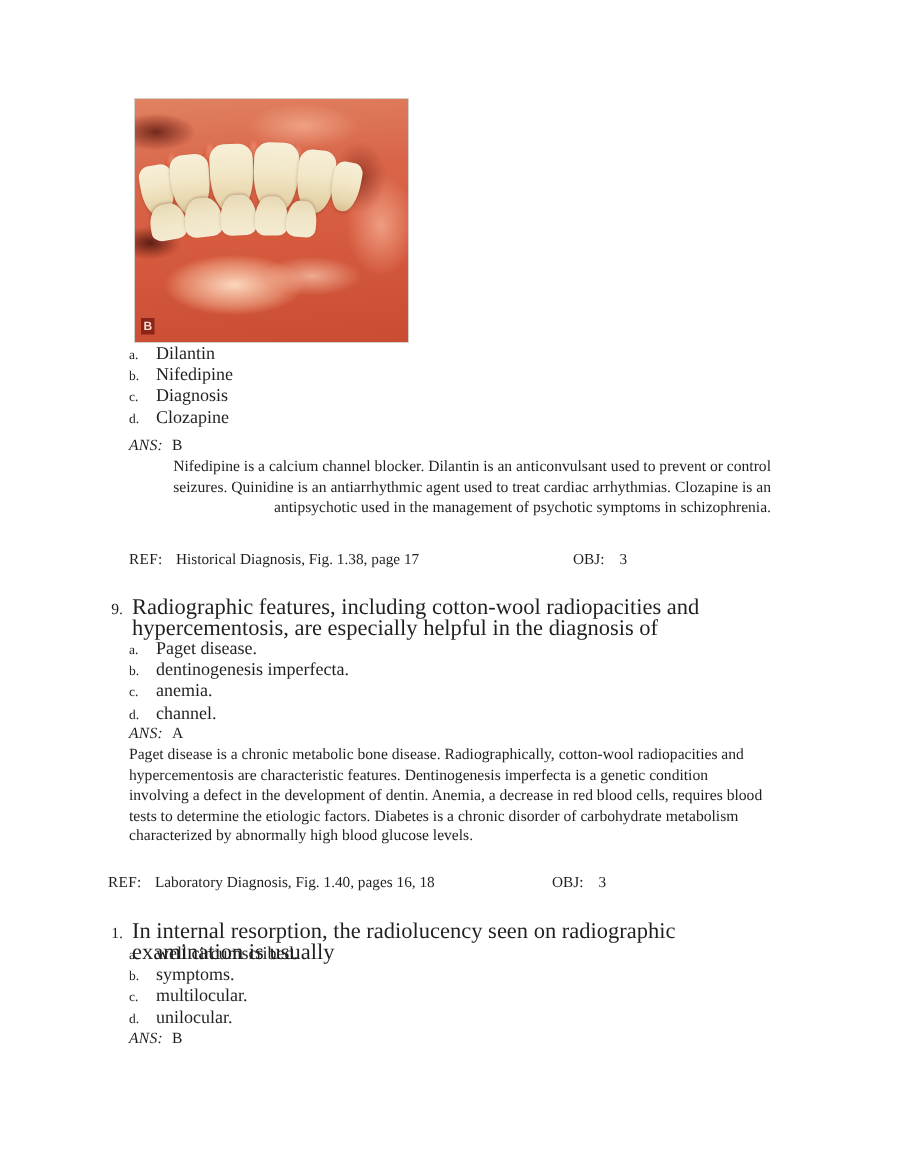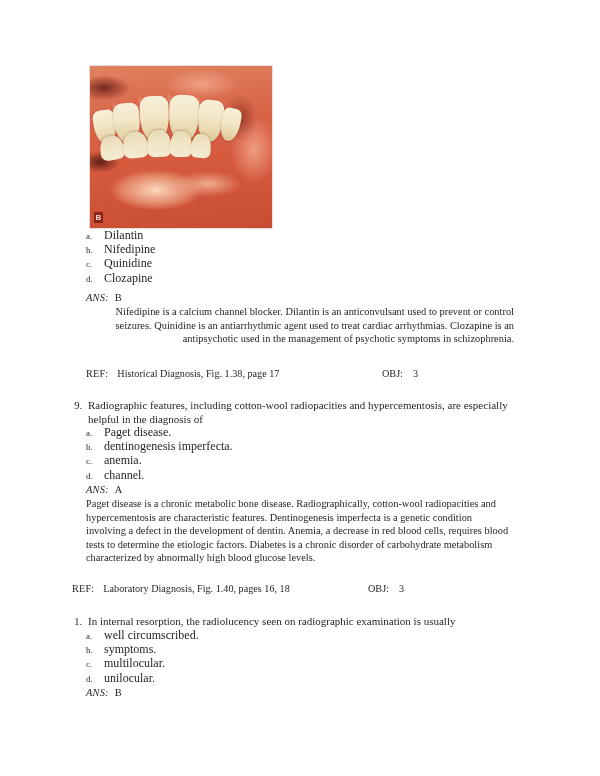--- a/index.html
+++ b/index.html
@@ -133,21 +133,21 @@
   }
   .q-num {
     width: 22px;
     flex: 0 0 22px;
     text-align: right;
     font-size: 10.4px;
     padding-right: 6px;
     color: #1f1f1f;
   }
   .q-text {
-    font-size: 11px;
+    font-size: 15px;
     line-height: 13.6px;
     color: #1f1f1f;
   }
 
   
   .ans {
     position: absolute;
     font-size: 10.4px;
     color: #1f1f1f;
     letter-spacing: 0.1px;
@@ -210,21 +210,21 @@
     <div class="choice">
       <span class="choice-letter">a.</span>
       <span class="choice-text">Dilantin</span>
     </div>
     <div class="choice">
       <span class="choice-letter">b.</span>
       <span class="choice-text">Nifedipine</span>
     </div>
     <div class="choice">
       <span class="choice-letter">c.</span>
-      <span class="choice-text">Quinidine</span>
+      <span class="choice-text">Diagnosis</span>
     </div>
     <div class="choice">
       <span class="choice-letter">d.</span>
       <span class="choice-text">Clozapine</span>
     </div>
   </div>
 
   <div class="ans" style="left:86px; top:292px;">
     <span class="lbl">ANS:</span><span class="val">B</span>
   </div>

